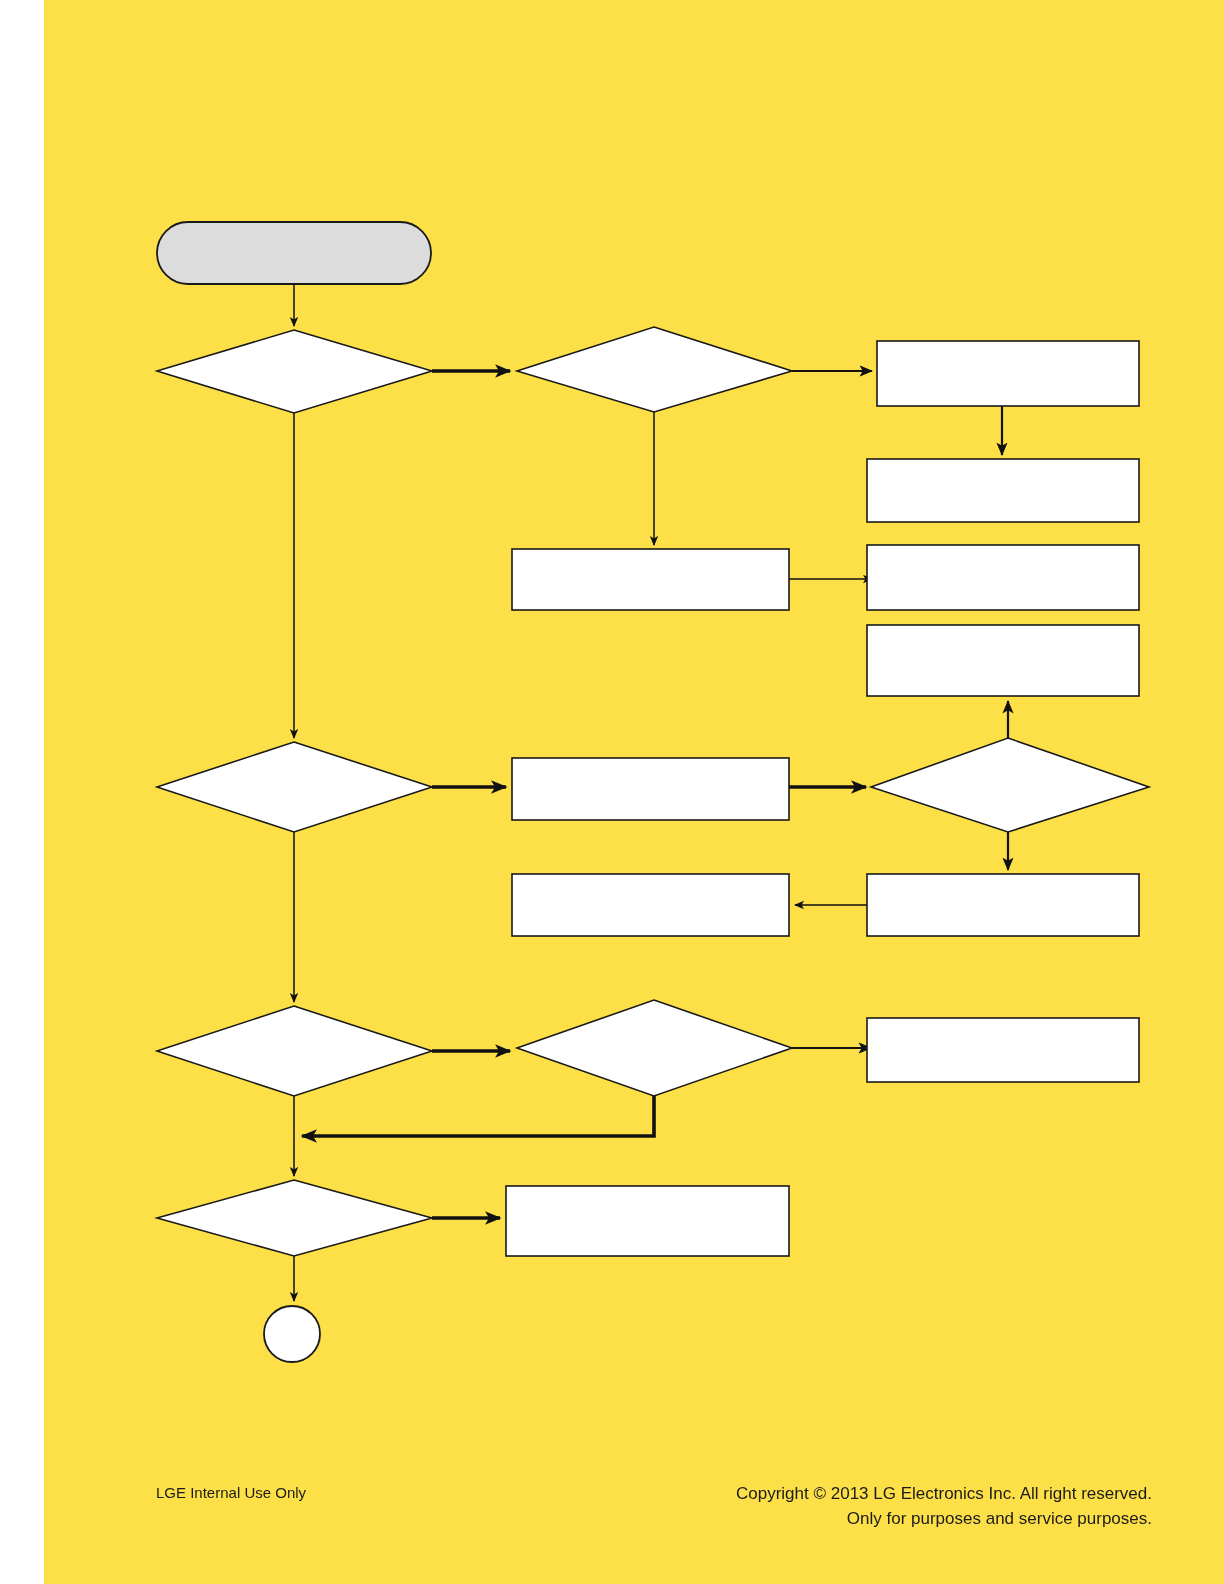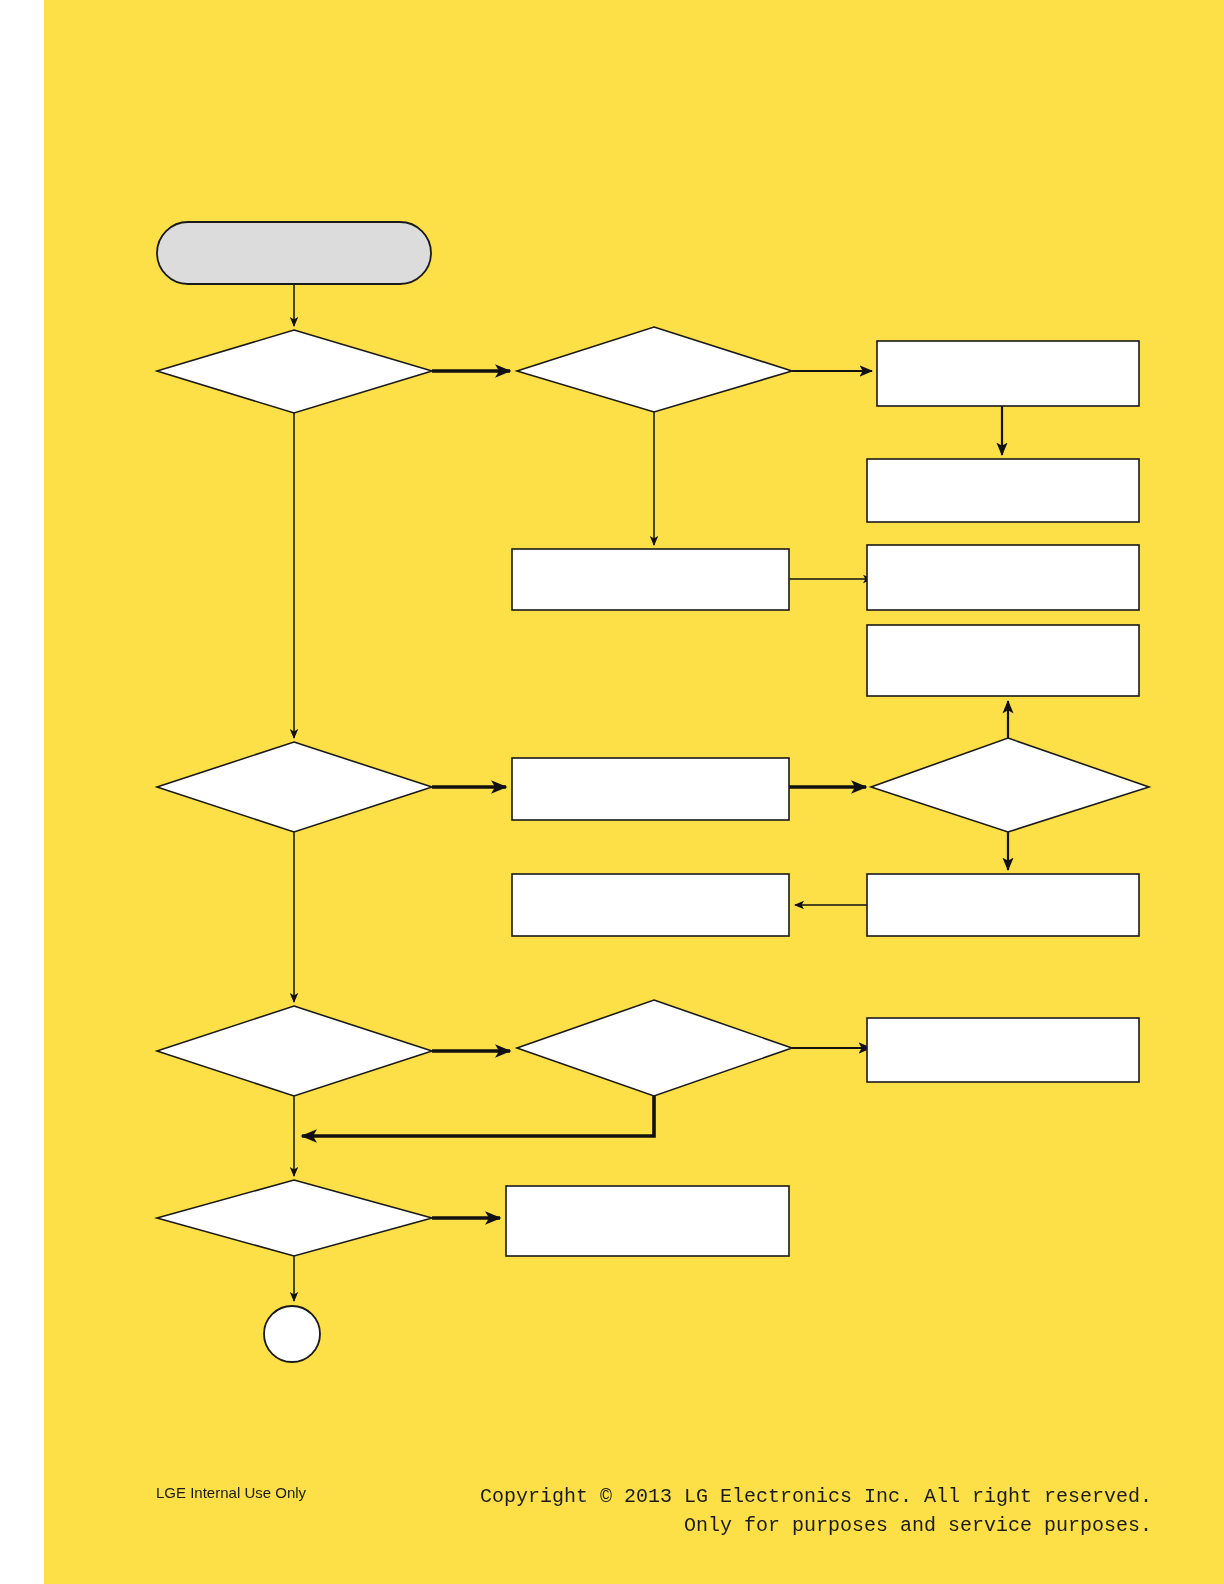--- a/index.html
+++ b/index.html
@@ -75,23 +75,23 @@
     font-size: 15px;
     color: #1b1b1b;
     font-family: "Liberation Sans", sans-serif;
     white-space: nowrap;
   }
   .footer-right {
     position: absolute;
     right: 116px;
     top: 28px;
     text-align: right;
-    font-size: 20px;
+    font-size: 17px;
     color: #1b1b1b;
-    font-family: Liberation Mono, monospace;
+    font-family: Liberation Sans, sans-serif;
     line-height: 1.45;
   }
   .footer-right div {
     white-space: nowrap;
   }
 </style>
 </head>
 <body>
 
 <div id="page">

